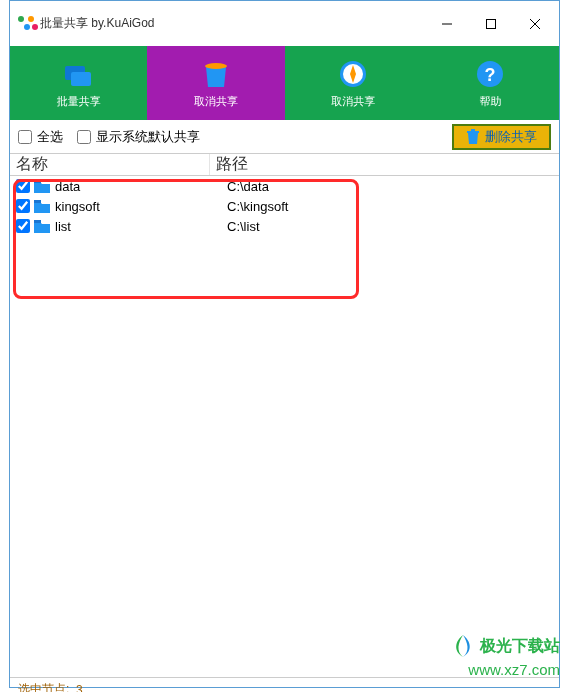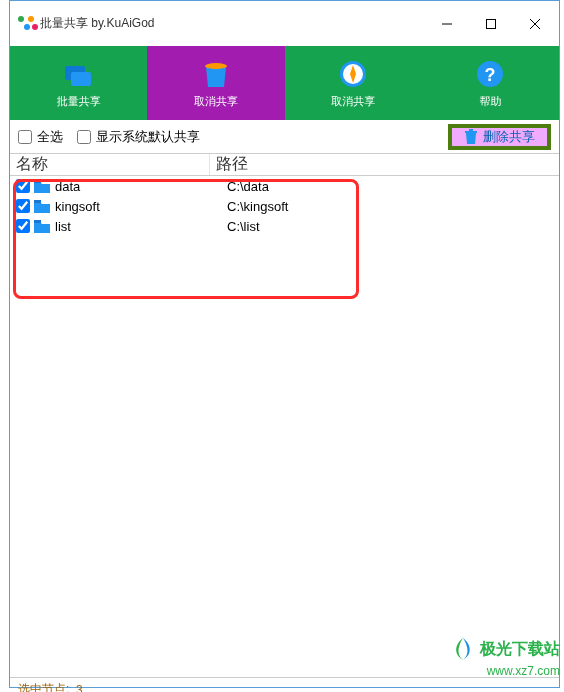--- a/index.html
+++ b/index.html
@@ -19,40 +19,40 @@
 .toolbar { height: 74px; background: #16a34f; display: flex; }
 .toolbar .tab { flex: 1; display: flex; flex-direction: column; align-items: center; justify-content: center; color: #fff; font-size: 14px; cursor: pointer; }
 .toolbar .tab.active { background: #a21caf; }
 .toolbar .tab .tb-icon { width: 32px; height: 32px; display: flex; align-items: center; justify-content: center; margin-bottom: 4px; }
 .toolbar .tab .tb-label { font-size: 11px; }
 
 .optionbar { height: 34px; border-bottom: 1px solid #ccc; display: flex; align-items: center; padding: 0 8px; gap: 14px; }
 .optionbar label { display: flex; align-items: center; font-size: 13px; gap: 5px; }
 .optionbar input[type=checkbox] { width: 14px; height: 14px; }
 .optionbar .spacer { flex: 1; }
-.delete-btn { border: 4px solid #4d7c0f; background: #f0abfc; color: #0b61b3; height: 26px; padding: 0 12px; display: flex; align-items: center; gap: 5px; font-size: 13px; cursor: pointer; }
+.delete-btn { border: 2px solid #4d7c0f; background: #eab308; color: #0b61b3; height: 26px; padding: 0 12px; display: flex; align-items: center; gap: 5px; font-size: 13px; cursor: pointer; }
 
 .headers { height: 22px; border-bottom: 1px solid #ccc; display: flex; font-size: 16px; color: #333; }
 .headers .h-name { width: 200px; padding-left: 6px; display:flex; align-items:center; border-right: 1px solid #e5e5e5; }
 .headers .h-path { flex: 1; padding-left: 6px; display:flex; align-items:center; }
 
 .listarea { height: 501px; position: relative; overflow: auto; }
 .red-box { position: absolute; left: 3px; top: 3px; width: 346px; height: 120px; border: 3px solid #ff2a2a; border-radius: 8px; pointer-events: none; }
 .row { height: 20px; display: flex; align-items: center; font-size: 13px; padding-left: 6px; }
 .row .cb { width: 14px; height: 14px; margin-right: 4px; }
 .row .folder-ic { width: 16px; height: 13px; margin-right: 5px; }
 .row .cell-name { width: 172px; }
 .row .cell-path { }
 
 .statusbar { height: 24px; border-top: 1px solid #ccc; display: flex; align-items: center; padding: 0 8px; font-size: 12px; color: #a16207; }
 
 .watermark { position: absolute; right: 4px; bottom: 14px; text-align: right; pointer-events: none; }
 .wm-logo { display: inline-flex; align-items: center; gap: 4px; font-size: 16px; font-weight: bold; color: #2bb24c; margin-top: 29px; }
 .wm-logo svg { width: 26px; height: 26px; }
-.wm-url { font-size: 12px; color: #2bb24c; margin-top: -2px; }
+.wm-url { font-size: 15px; color: #2bb24c; margin-top: -2px; }
 
 .side-strip { position: absolute; left: 0; top: 0; width: 9px; height: 688px; background: #fff; }
 </style>
 </head>
 <body>
 
 <div class="side-strip"></div>
 
 <div class="window">
 

